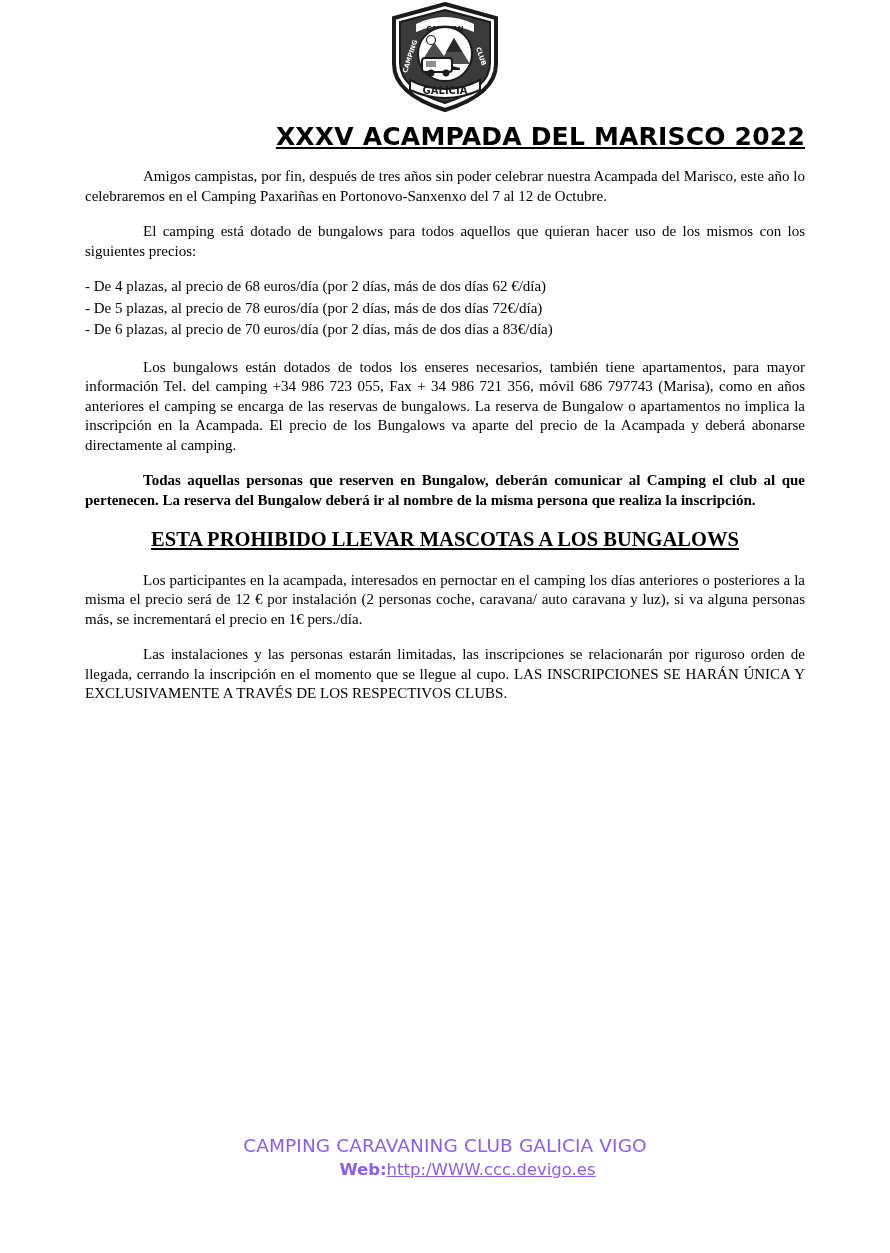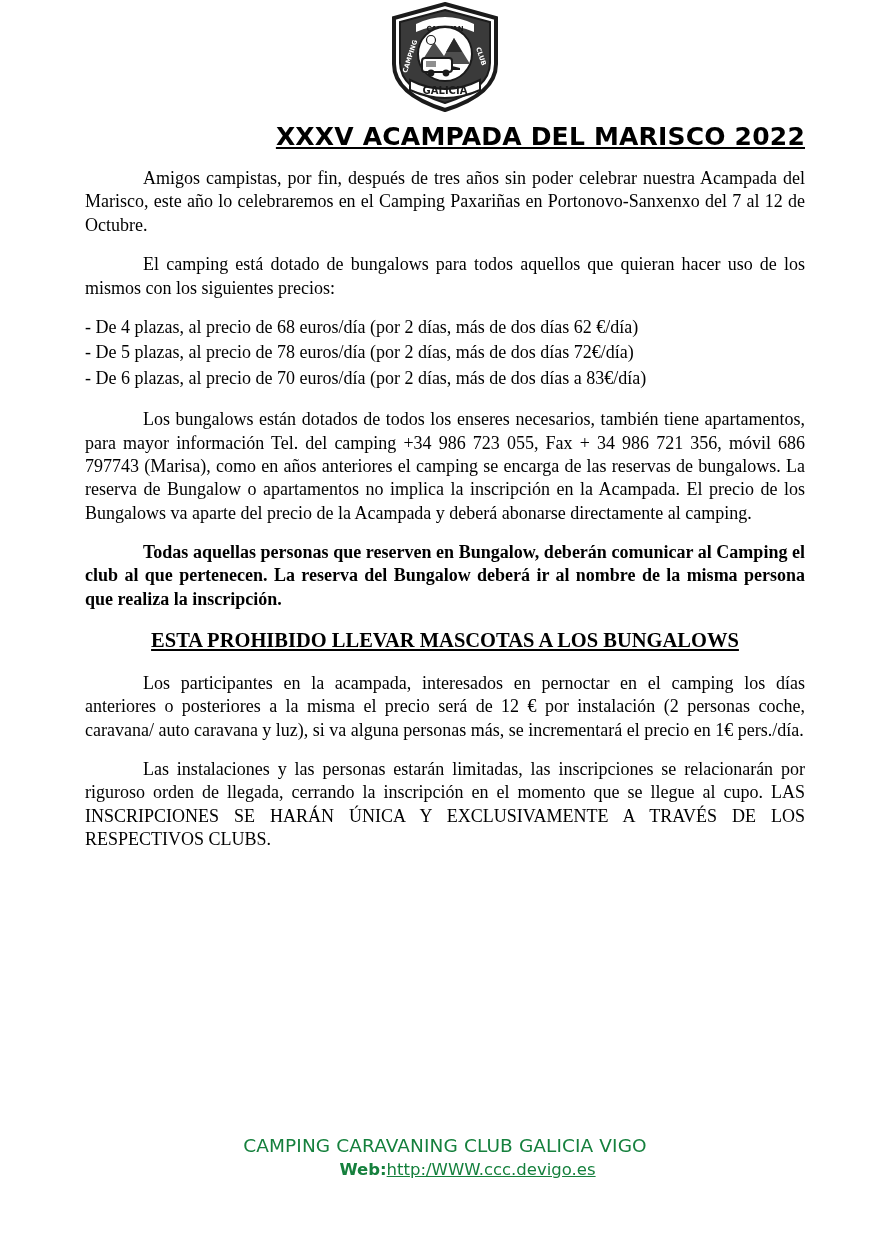--- a/index.html
+++ b/index.html
@@ -44,21 +44,21 @@
     font-weight: bold;
     font-size: 25px;
     letter-spacing: 0.2px;
     text-decoration: underline;
     margin: 8px 0 16px 0;
   }
 
   
   p {
     margin: 0 0 16px 0;
-    font-size: 18px;
+    font-size: 15px;
     line-height: 1.30;
     text-align: justify;
     text-justify: inter-word;
   }
   p.indent {
     text-indent: 58px;
   }
   p.list-line {
     margin: 0 0 2px 0;
     text-align: left;
@@ -84,21 +84,21 @@
   
   .footer {
     position: absolute;
     left: 0;
     right: 0;
     bottom: 72px;
     text-align: center;
     font-family: "DejaVu Sans", sans-serif;
     font-size: 17px;
     line-height: 1.35;
-    color: #15803d;
+    color: #8b5cf6;
   }
   .footer .f-title {
     font-size: 18.5px;
     letter-spacing: 0.1px;
   }
   .footer .f-line2 { font-size: 16.5px; }
   .footer .f-line3 { font-size: 16.5px; padding-left: 45px; }
   .footer b { font-weight: bold; }
   .u { text-decoration: underline; }
 </style>

